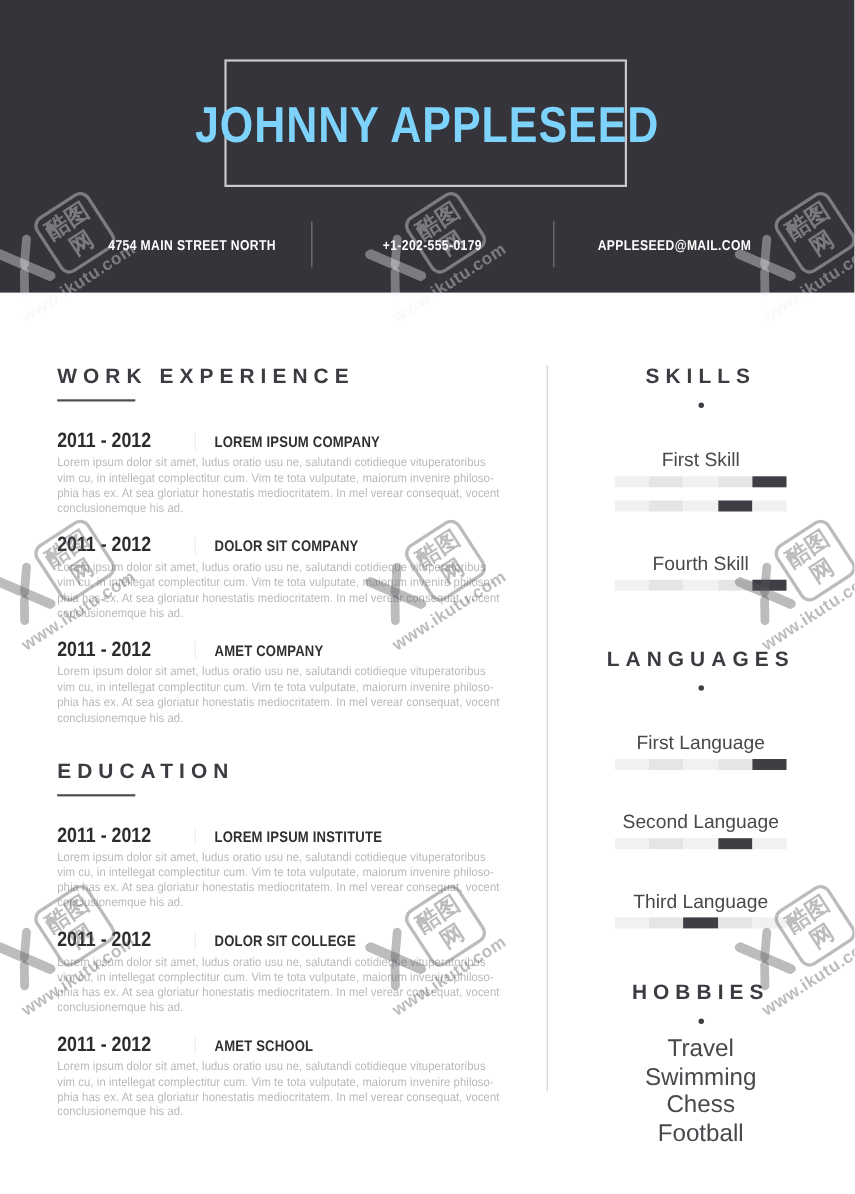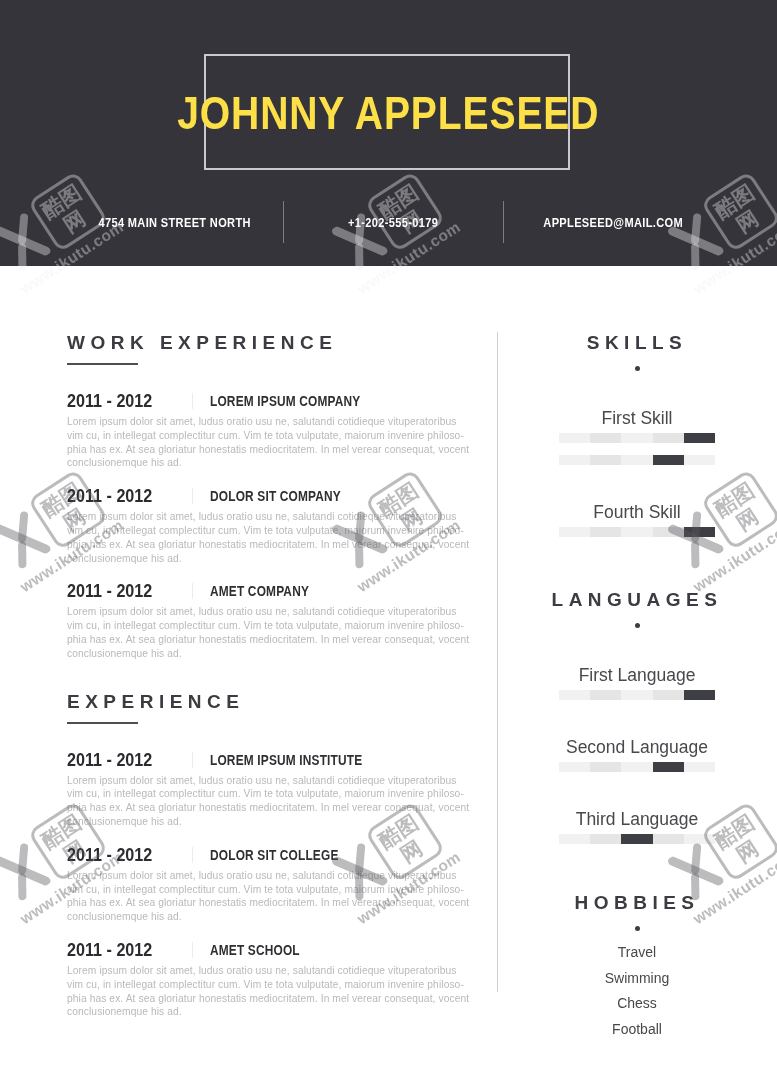--- a/index.html
+++ b/index.html
@@ -2,30 +2,30 @@
 <html><head>
 <meta charset="utf-8">
 <style>
   html,body{margin:0;padding:0;background:#ffffff;}
   .page{position:relative;width:777px;height:1085px;background:#ffffff;overflow:hidden;
         font-family:"Liberation Sans",sans-serif;}
   
   .header{position:absolute;left:0;top:0;width:777px;height:266px;background:#34343a;}
   .title-box{position:absolute;left:204px;top:54px;width:366px;height:116px;
              border:2px solid #c9c9cd;box-sizing:border-box;}
-  .name{position:absolute;left:0;right:0;top:86px;text-align:center;color:#fde047;
+  .name{position:absolute;left:0;right:0;top:86px;text-align:center;color:#7dd3fc;
         font-size:46px;font-weight:700;letter-spacing:1px;white-space:nowrap;}
   .contact{position:absolute;left:65px;right:55px;top:200px;height:44px;display:flex;align-items:center;}
   .contact-cell{flex:1;text-align:center;color:#ffffff;font-size:13px;font-weight:700;letter-spacing:.4px;}
   .contact-sep{width:1px;height:42px;background:#7c7c84;}
   .cond{display:inline-block;transform:scaleX(.85);transform-origin:0 50%;white-space:nowrap;}
   .condc{display:inline-block;transform:scaleX(.85);transform-origin:50% 50%;white-space:nowrap;}
   
   .col-divider{position:absolute;left:497px;top:332px;width:1px;height:660px;background:#cfcfcf;}
-  .left-col{position:absolute;left:52px;top:332px;width:412px;margin-left:15px;}
+  .left-col{position:absolute;left:52px;top:332px;width:412px;}
   .right-col{position:absolute;left:507px;top:332px;width:260px;text-align:center;}
   h2{margin:0;font-size:19px;font-weight:700;letter-spacing:5.5px;color:#3b3b41;line-height:22px;}
   .rule{width:71px;height:2px;background:#4d4d52;margin-top:9px;}
   .entry{margin-top:16px;}
   .entries .entry:first-child{margin-top:26px;}
   .entry-head{display:flex;align-items:center;height:20px;}
   .entry-date{width:125px;font-size:19px;font-weight:700;color:#2c2c30;}
   .entry-vsep{width:1px;height:16px;background:#ececec;}
   .entry-title{margin-left:17px;font-size:14px;font-weight:700;letter-spacing:.2px;color:#2f2f33;}
   .entry-body{margin-top:4px;font-size:11px;line-height:13.8px;color:#b9b9bb;letter-spacing:.1px;
@@ -34,21 +34,21 @@
   
   .dot{width:5px;height:5px;border-radius:50%;background:#3e3e44;margin:12px auto 0;}
   .meter{margin-top:12px;}
   .meters .meter:first-child{margin-top:14px;}
   .meter-label{font-size:17.5px;line-height:20px;color:#48484d;margin-top:37px;}
   .bar{width:156px;height:10px;margin:5px auto 0;display:flex;}
   .seg{flex:1;}
   .rsection{margin-top:52px;}
   .rsection.hobbies{margin-top:48px;}
   .hobby-list{margin-top:9px;}
-  .hobby{font-size:14px;line-height:25.5px;color:#48484d;}
+  .hobby{font-size:22px;line-height:25.5px;color:#48484d;}
   
   .wm{position:absolute;width:190px;height:130px;display:flex;flex-direction:column;
       align-items:center;justify-content:center;transform:rotate(-33deg);pointer-events:none;
       color:rgba(88,88,93,.40);}
   .wm.wm-dark{color:rgba(238,238,243,.38);}
   .wm-row{display:flex;align-items:center;gap:6px;}
   .wm-stamp{width:58px;box-sizing:border-box;border:3px solid currentColor;border-radius:10px;
             font-size:21px;font-weight:700;line-height:1.15;text-align:center;padding:3px 5px;
             word-break:break-all;}
   .wm-url{font-size:15.5px;letter-spacing:.5px;margin-top:2px;font-weight:700;}
@@ -115,21 +115,21 @@
           <div class="entry-title"><span class="cond">AMET COMPANY</span></div>
         </div>
         <div class="entry-body">Lorem ipsum dolor sit amet, ludus oratio usu ne, salutandi cotidieque vituperatoribus
 vim cu, in intellegat complectitur cum. Vim te tota vulputate, maiorum invenire philoso-
 phia has ex. At sea gloriatur honestatis mediocritatem. In mel verear consequat, vocent
 conclusionemque his ad.</div>
       </div>
     </div>
 
     <div class="edu-section">
-      <h2>EXPERIENCE</h2>
+      <h2>EDUCATION</h2>
       <div class="rule"></div>
 
       <div class="entries">
         <div class="entry">
           <div class="entry-head">
             <div class="entry-date"><span class="cond">2011 - 2012</span></div>
             <div class="entry-vsep"></div>
             <div class="entry-title"><span class="cond">LOREM IPSUM INSTITUTE</span></div>
           </div>
           <div class="entry-body">Lorem ipsum dolor sit amet, ludus oratio usu ne, salutandi cotidieque vituperatoribus

